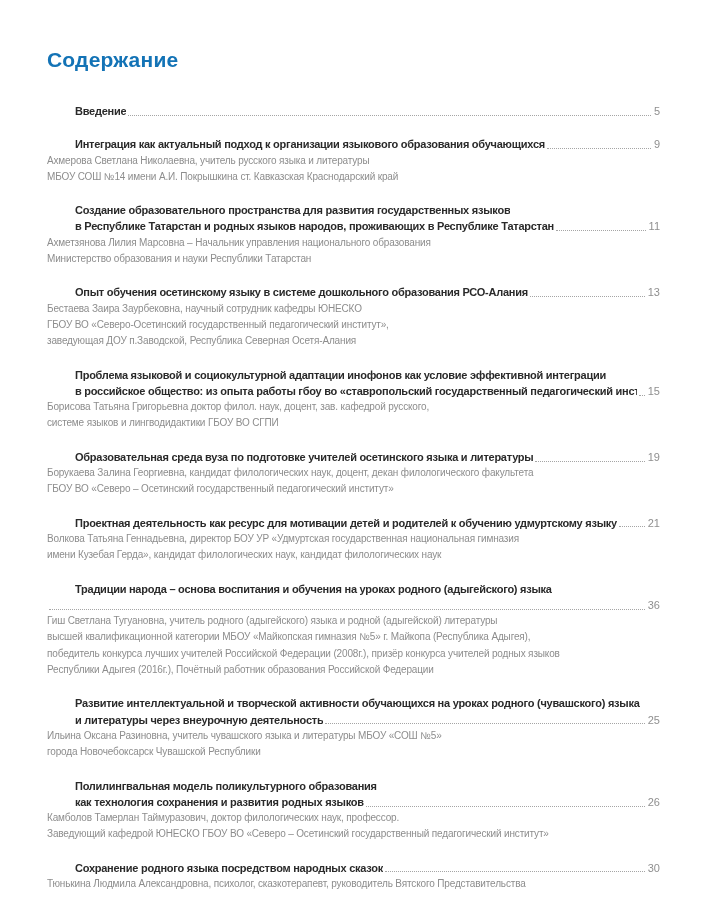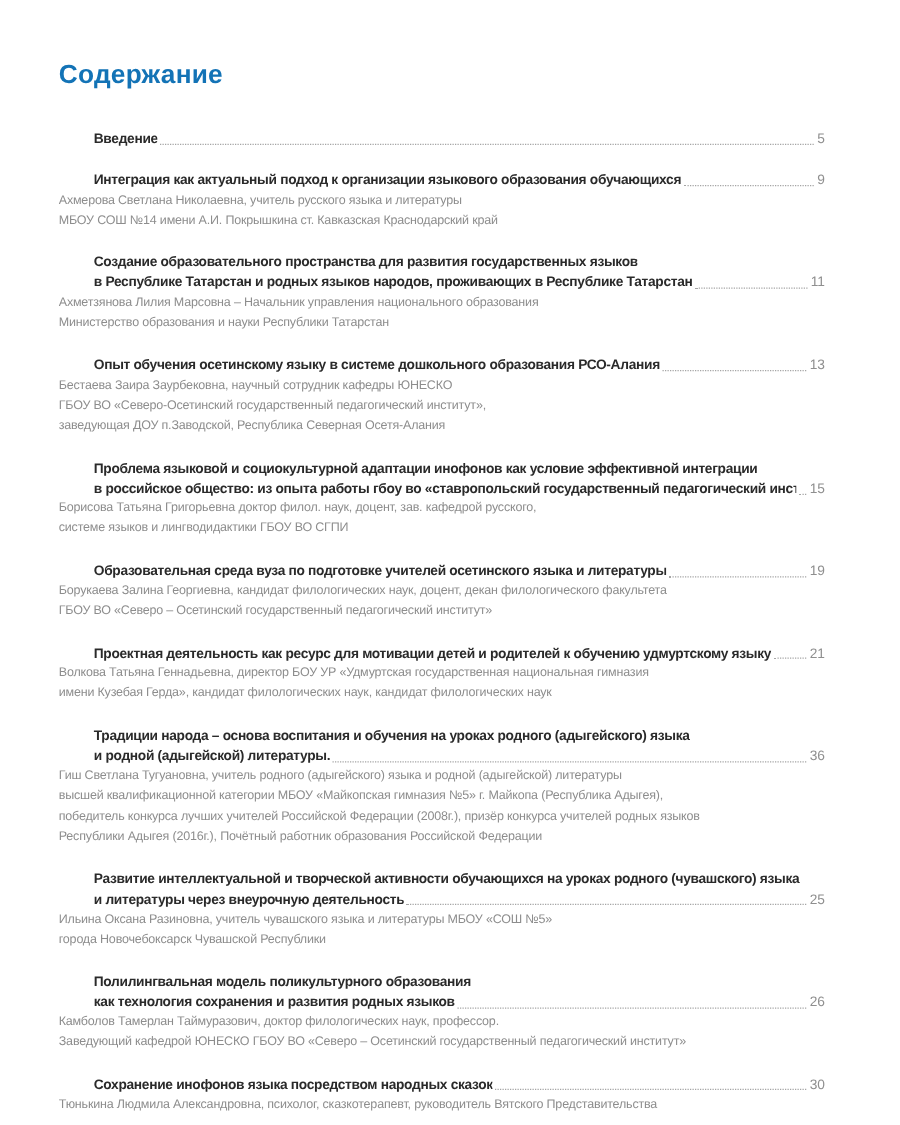--- a/index.html
+++ b/index.html
@@ -145,21 +145,20 @@
           <span class="pagenum">21</span>
         </div>
         <div class="aline">Волкова Татьяна Геннадьевна, директор БОУ УР «Удмуртская государственная национальная гимназия</div>
         <div class="aline">имени Кузебая Герда», кандидат филологических наук, кандидат филологических наук</div>
       </div>
       <div class="entry">
         <div class="tline">
           <span class="txt">Традиции народа – основа воспитания и обучения на уроках родного (адыгейского) языка</span>
         </div>
         <div class="tline">
-          <span class="txt">и родной (адыгейской) литературы.</span>
           <span class="dots"></span>
           <span class="pagenum">36</span>
         </div>
         <div class="aline">Гиш Светлана Тугуановна, учитель родного (адыгейского) языка и родной (адыгейской) литературы</div>
         <div class="aline">высшей квалификационной категории МБОУ «Майкопская гимназия №5» г. Майкопа (Республика Адыгея),</div>
         <div class="aline">победитель конкурса лучших учителей Российской Федерации (2008г.), призёр конкурса учителей родных языков</div>
         <div class="aline">Республики Адыгея (2016г.), Почётный работник образования Российской Федерации</div>
       </div>
       <div class="entry">
         <div class="tline">
@@ -180,20 +179,20 @@
         <div class="tline">
           <span class="txt">как технология сохранения и развития родных языков</span>
           <span class="dots"></span>
           <span class="pagenum">26</span>
         </div>
         <div class="aline">Камболов Тамерлан Таймуразович, доктор филологических наук, профессор.</div>
         <div class="aline">Заведующий кафедрой ЮНЕСКО ГБОУ ВО «Северо – Осетинский государственный педагогический институт»</div>
       </div>
       <div class="entry">
         <div class="tline">
-          <span class="txt">Сохранение инофонов языка посредством народных сказок</span>
+          <span class="txt">Сохранение родного языка посредством народных сказок</span>
           <span class="dots"></span>
           <span class="pagenum">30</span>
         </div>
         <div class="aline">Тюнькина Людмила Александровна, психолог, сказкотерапевт, руководитель Вятского Представительства</div>
       </div>
     </div>
 </div>
 
 </body></html>

